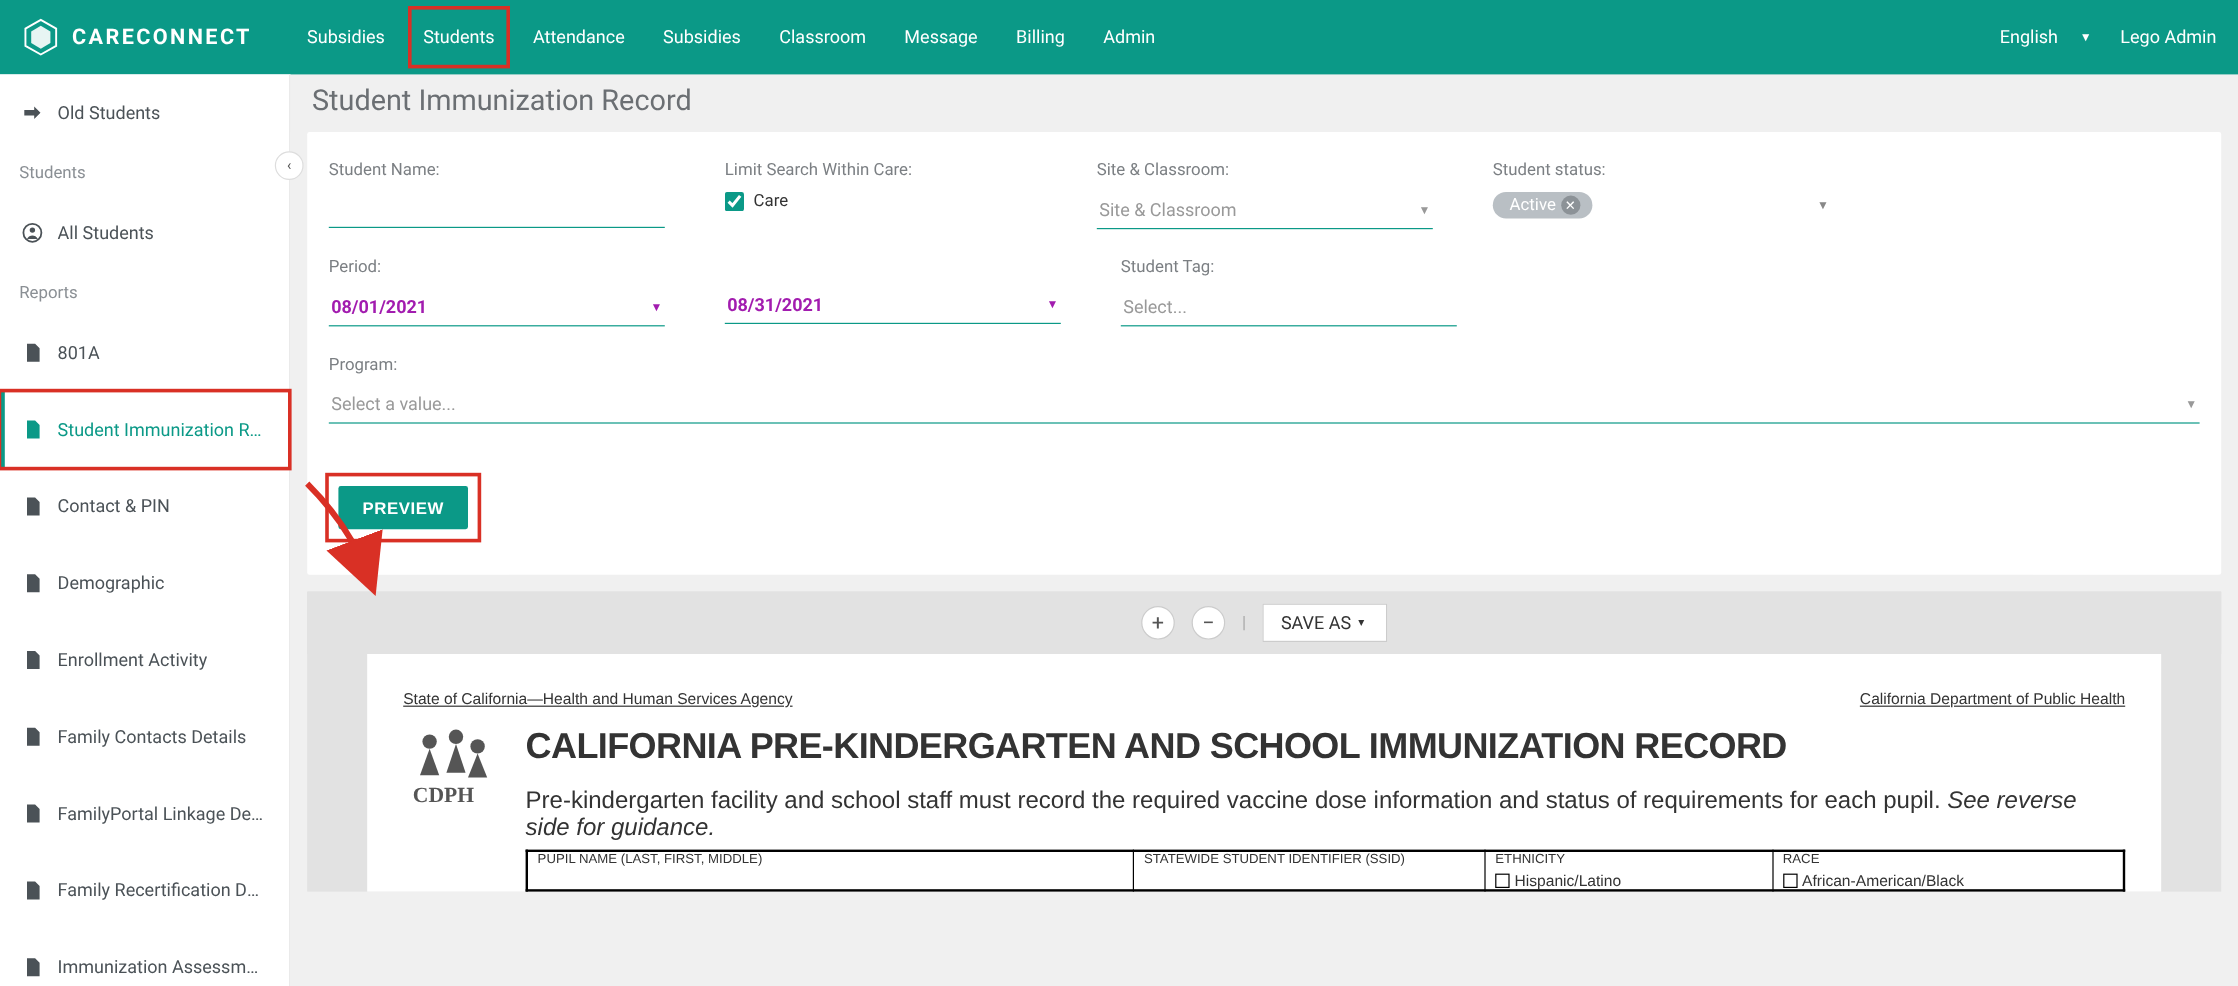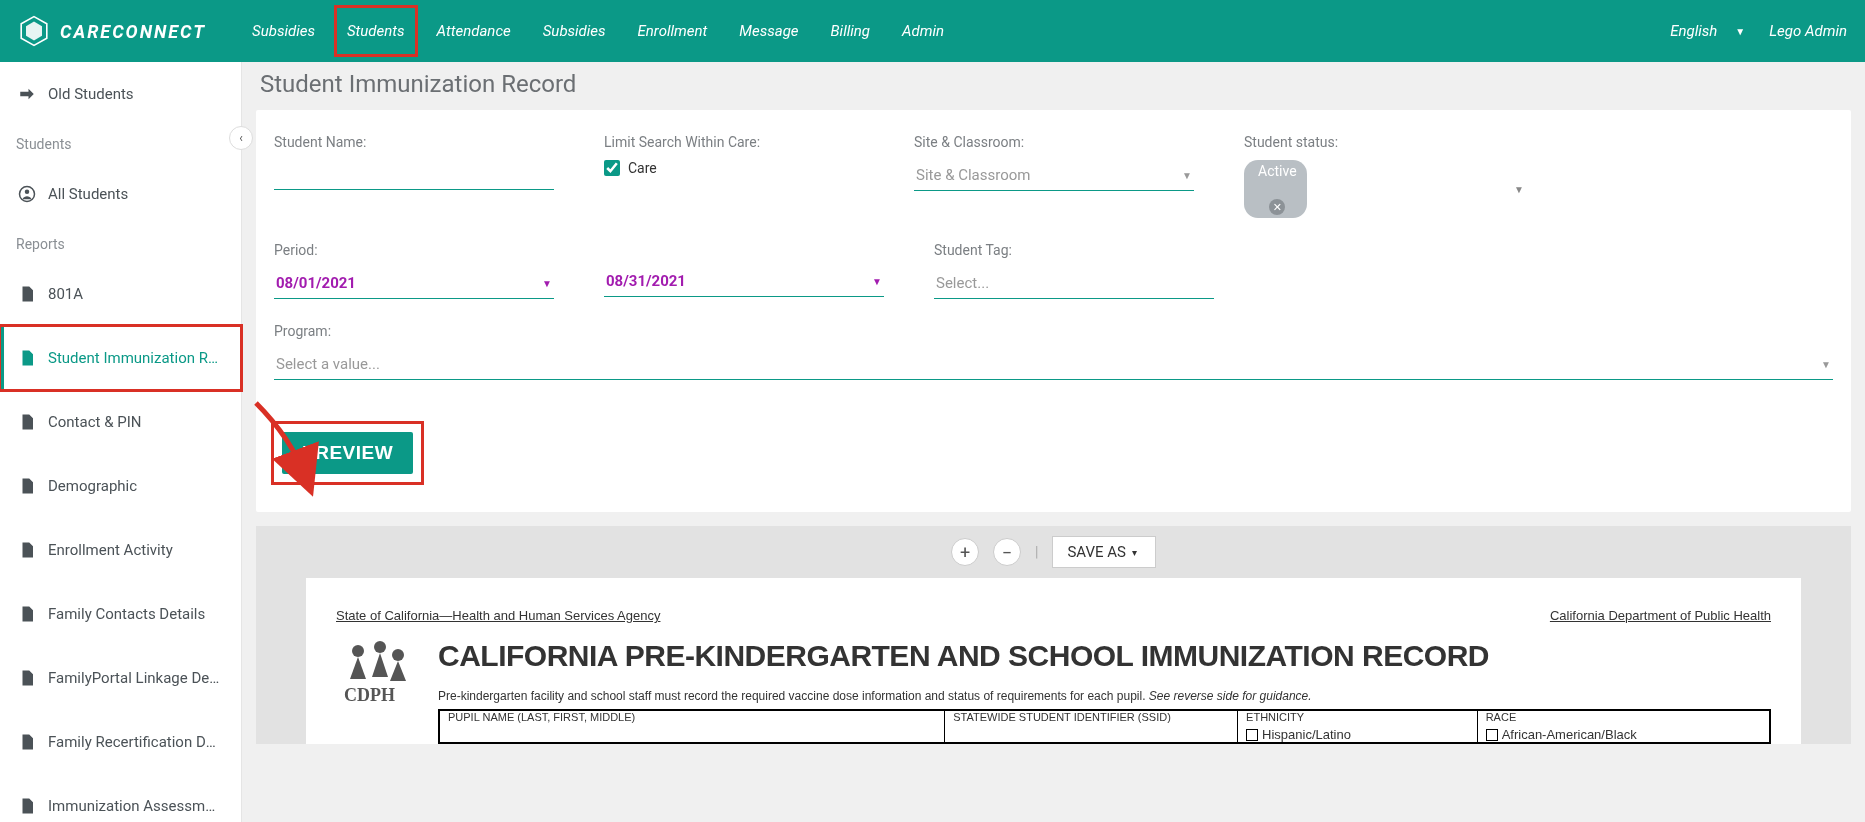--- a/index.html
+++ b/index.html
@@ -1,19 +1,19 @@
 <!DOCTYPE html>
 <html><head>
 <meta charset="utf-8">
 <style>
   * { box-sizing: border-box; margin: 0; padding: 0; }
   body { font-family: -apple-system, BlinkMacSystemFont, "Segoe UI", Roboto, Arial, sans-serif; font-size: 14px; color: #333; background: #f5f5f5; overflow-x: hidden; }
   
   
-  .topnav { background: #0b9987; height: 62px; display: flex; align-items: center; padding: 0 18px; color: #fff; position: relative; font-style: italic; }
+  .topnav { background: #0b9987; height: 62px; display: flex; align-items: center; padding: 0 18px; color: #fff; position: relative; }
   .brand { display: flex; align-items: center; gap: 10px; margin-right: 30px; }
   .brand-icon { width: 32px; height: 32px; }
   .brand-text { font-weight: 700; letter-spacing: 2px; font-size: 18px; }
   .nav-links { display: flex; gap: 0; }
   .nav-link { padding: 20px 16px; color: #fff; cursor: pointer; font-size: 15px; }
   .nav-link.highlighted { outline: 3px solid #d93025; outline-offset: -6px; }
   .nav-right { margin-left: auto; display: flex; align-items: center; gap: 24px; font-size: 15px; }
   .nav-right .lang { display: flex; align-items: center; gap: 18px; cursor: pointer; }
   
   
@@ -38,42 +38,42 @@
   .filter-card { background: #fff; margin: 0 14px; border-radius: 2px; padding: 24px 18px 30px; position: relative; }
   .filter-row { display: flex; gap: 50px; margin-bottom: 24px; flex-wrap: wrap; }
   .filter-group { min-width: 260px; }
   .filter-group.wide { flex: 1; min-width: 100%; }
   .filter-label { color: #7b7f83; font-size: 14px; margin-bottom: 10px; display: block; }
   .underline-input { border: none; border-bottom: 1px solid #0b9987; background: transparent; width: 280px; padding: 6px 2px; font-size: 15px; color: #333; outline: none; }
   .underline-select { border: none; border-bottom: 1px solid #0b9987; background: transparent; width: 280px; padding: 6px 2px; font-size: 15px; color: #999; outline: none; display: flex; justify-content: space-between; align-items: center; cursor: pointer; }
   .underline-select.has-value { color: #a21caf; font-weight: bold; }
   .checkbox-row { display: flex; align-items: center; gap: 8px; }
   .cb { width: 16px; height: 16px; accent-color: #0b9987; }
-  .chip { background: #b9bfc4; color: #fff; padding: 3px 10px 3px 14px; border-radius: 14px; display: inline-flex; align-items: center; gap: 20px; font-size: 14px; flex-direction: column; }
+  .chip { background: #b9bfc4; color: #fff; padding: 3px 10px 3px 14px; border-radius: 14px; display: inline-flex; align-items: center; gap: 4px; font-size: 14px; }
   .chip .x { background: #8c9297; color: #fff; border-radius: 50%; width: 16px; height: 16px; display: inline-flex; align-items: center; justify-content: center; font-size: 11px; cursor: pointer; }
   .status-row { display: flex; align-items: center; gap: 10px; width: 280px; justify-content: space-between; }
-  .preview-btn { background: #0b9987; color: #fff; border: none; padding: 10px 20px; font-weight: 700; font-size: 19px; letter-spacing: 0.5px; cursor: pointer; border-radius: 2px; }
+  .preview-btn { background: #0b9987; color: #fff; border: none; padding: 10px 20px; font-weight: 700; font-size: 14px; letter-spacing: 0.5px; cursor: pointer; border-radius: 2px; }
   .preview-box { outline: 3px solid #d93025; padding: 8px; display: inline-block; margin-top: 20px; }
   
   
   .arrow-svg { position: absolute; left: -5px; top: 288px; width: 90px; height: 100px; pointer-events: none; }
   
   
   .report-area { background: #e2e2e2; margin: 14px 14px 0; padding: 0; }
   .report-toolbar { display: flex; align-items: center; justify-content: center; gap: 14px; padding: 10px 0; background: #e2e2e2; }
   .round-btn { width: 28px; height: 28px; background: #fff; border: 1px solid #ccc; border-radius: 50%; display: flex; align-items: center; justify-content: center; cursor: pointer; font-size: 18px; color: #555; }
   .divider { color: #aaa; }
   .saveas-btn { background: #fff; border: 1px solid #ccc; padding: 6px 18px 6px 14px; cursor: pointer; font-size: 15px; display: flex; align-items: center; gap: 6px; }
   
   .report-page { background: #fff; margin: 0 50px; padding: 30px 30px 0; font-family: Arial, sans-serif; }
   .report-header-row { display: flex; justify-content: space-between; font-size: 13px; margin-bottom: 16px; text-decoration: underline; }
   .report-logo-row { display: flex; align-items: flex-start; gap: 22px; }
   .cdph-logo { width: 80px; }
   .report-title { font-size: 30px; font-weight: 700; letter-spacing: -0.5px; }
-  .report-subtitle { font-size: 12px; margin-top: 16px; }
+  .report-subtitle { font-size: 20px; margin-top: 16px; }
   .report-subtitle .italic { font-style: italic; }
   .report-table { border: 2px solid #000; border-collapse: collapse; width: 100%; margin-top: 6px; font-size: 13px; }
   .report-table td { border: 1px solid #000; padding: 0 8px; vertical-align: top; }
   .cell-label { font-size: 11px; font-weight: 400; }
   .opt-row { display: flex; align-items: center; gap: 4px; margin-top: 4px; }
   .opt-box { width: 12px; height: 12px; border: 1px solid #000; display: inline-block; }
   
   .caret { font-size: 10px; }
 </style>
 </head>
@@ -85,21 +85,21 @@
       <polygon points="20,2 36,11 36,29 20,38 4,29 4,11" fill="none" stroke="#fff" stroke-width="2"></polygon>
       <polygon points="20,8 30,14 30,26 20,32 10,26 10,14" fill="#fff" opacity="0.9"></polygon>
     </svg>
     <span class="brand-text">CARECONNECT</span>
   </div>
   <div class="nav-links">
     <div class="nav-link">Subsidies</div>
     <div class="nav-link highlighted">Students</div>
     <div class="nav-link">Attendance</div>
     <div class="nav-link">Subsidies</div>
-    <div class="nav-link">Enrollment</div>
+    <div class="nav-link">Classroom</div>
     <div class="nav-link">Message</div>
     <div class="nav-link">Billing</div>
     <div class="nav-link">Admin</div>
   </div>
   <div class="nav-right">
     <div class="lang">
       <span>English</span>
       <span class="caret">▼</span>
     </div>
     <div>Lego Admin</div>

